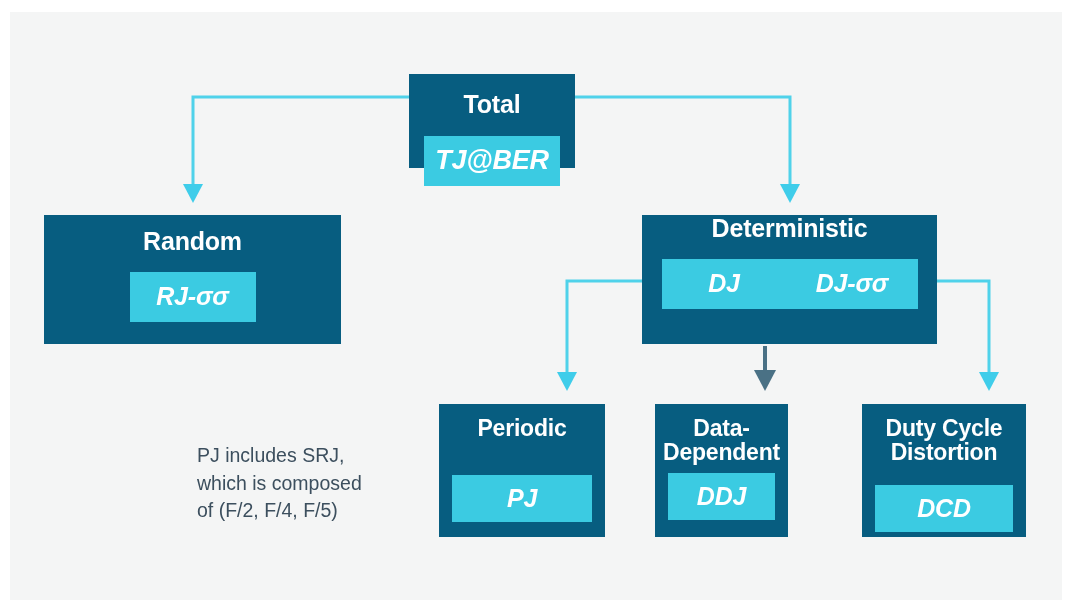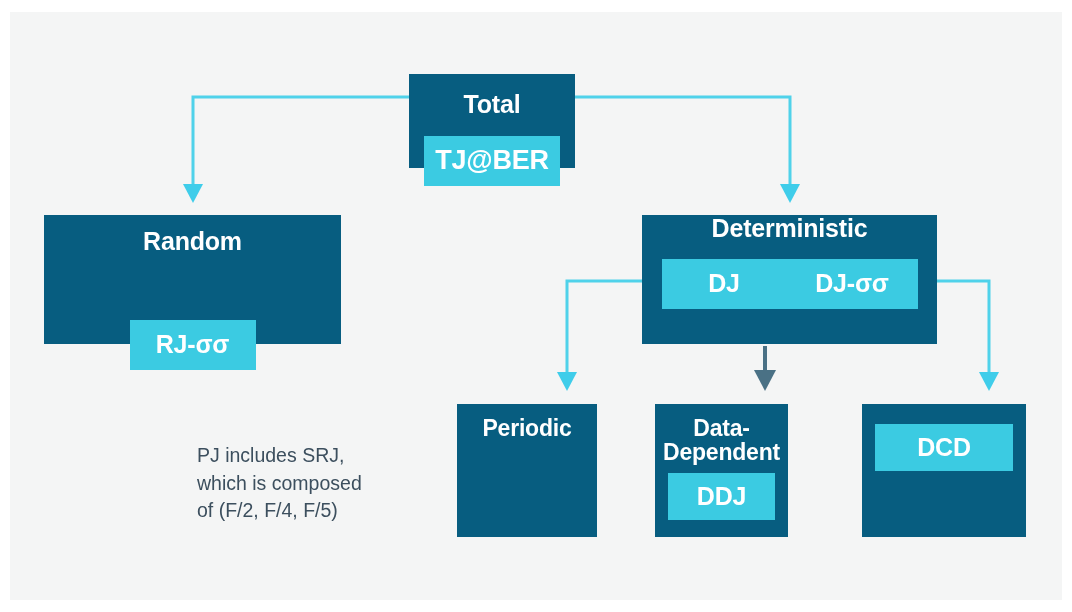--- a/index.html
+++ b/index.html
@@ -31,20 +31,21 @@
     line-height:1.06;
     letter-spacing:-0.2px;
     white-space:pre-line;
   }
   .chips{
     display:flex;
     flex-direction:row;
     justify-content:center;
     width:100%;
     box-sizing:border-box;
+    font-style:italic;
   }
   .chip{
     background:#3bcbe2;
     color:#ffffff;
     font-weight:bold;
     display:flex;
     align-items:center;
     justify-content:center;
     box-sizing:border-box;
     letter-spacing:-0.2px;
@@ -53,41 +54,41 @@
     border:4px solid #e8491f;
   }
 
   
   #node-total{left:399px;top:62px;width:166px;height:94px;}
   #node-total .node-title{font-size:25px;margin-top:17px;}
   #node-total .chips{margin-top:18px;padding:0 15px;}
   #node-total .chip{width:100%;height:50px;font-size:27px;}
 
   
-  #node-random{left:34px;top:203px;width:297px;height:129px;gap:48px;}
+  #node-random{left:34px;top:203px;width:297px;height:129px;}
   #node-random .node-title{font-size:25px;margin-top:13px;}
   #node-random .chips{margin-top:17px;padding:0 14px;gap:12px;}
   #node-random .chip{height:50px;font-size:25px;}
   #node-random .chip.c0{width:133px;}
   #node-random .chip.c1{width:126px;}
 
   
   #node-det{left:632px;top:203px;width:295px;height:129px;}
   #node-det .node-title{font-size:25px;margin-top:0;}
   #node-det .chips{margin-top:17px;padding:0 13px;}
   #node-det .chip{height:50px;font-size:25px;}
   #node-det .chip.c0{width:125px;}
   #node-det .chip.c1{width:131px;}
 
   
   .leaf{top:392px;height:133px;}
   .leaf .node-title{font-size:23px;margin-top:12px;}
   .leaf .chips{padding:0 13px;width:100%;}
   .leaf .chip{width:100%;height:47px;font-size:25px;}
-  #node-periodic{left:447px;width:140px;}
+  #node-periodic{left:429px;width:166px;}
   #node-periodic .chips{margin-top:35px;}
   #node-ddj{left:645px;width:133px;}
   #node-ddj .chips{margin-top:8px;}
   #node-dcd{left:852px;width:164px;}
   #node-dcd .chips{margin-top:20px;justify-content:center;}
 
   
   #caption{
     position:absolute;
     left:187px;top:430px;
@@ -150,31 +151,36 @@
   <div class="node" id="node-det">
     <div class="node-title">Deterministic</div>
     <div class="chips">
       <div class="chip c0">DJ</div>
       <div class="chip c1">DJ-σσ</div>
     </div>
   </div>
 
   <div class="node leaf" id="node-periodic">
     <div class="node-title">Periodic</div>
+    <div class="chips">
+      <div class="chip">PJ</div>
+    </div>
   </div>
 
   <div class="node leaf" id="node-ddj">
     <div class="node-title">Data-
 Dependent</div>
     <div class="chips">
       <div class="chip">DDJ</div>
     </div>
   </div>
 
   <div class="node leaf" id="node-dcd">
+    <div class="node-title">Duty Cycle
+Distortion</div>
     <div class="chips">
       <div class="chip">DCD</div>
     </div>
   </div>
 
   <div id="caption">PJ includes SRJ,
 which is composed
 of (F/2, F/4, F/5)</div>
 
 </div>

